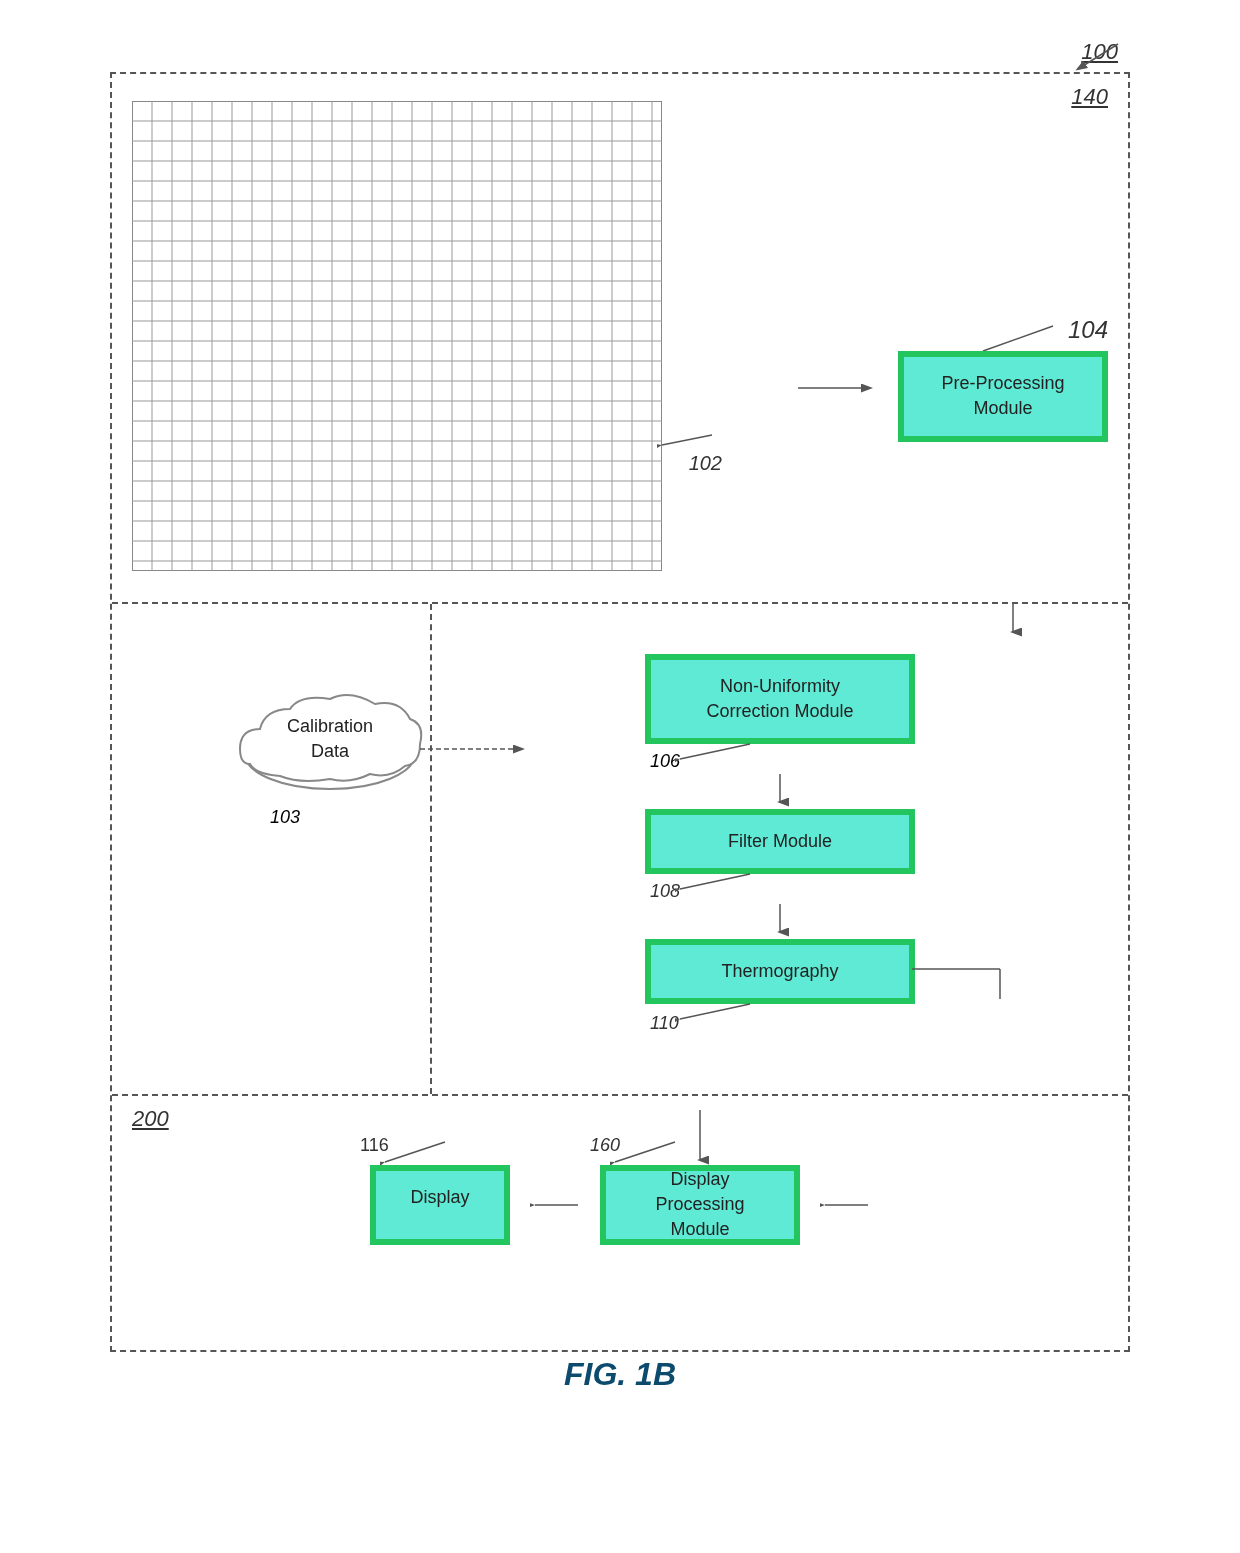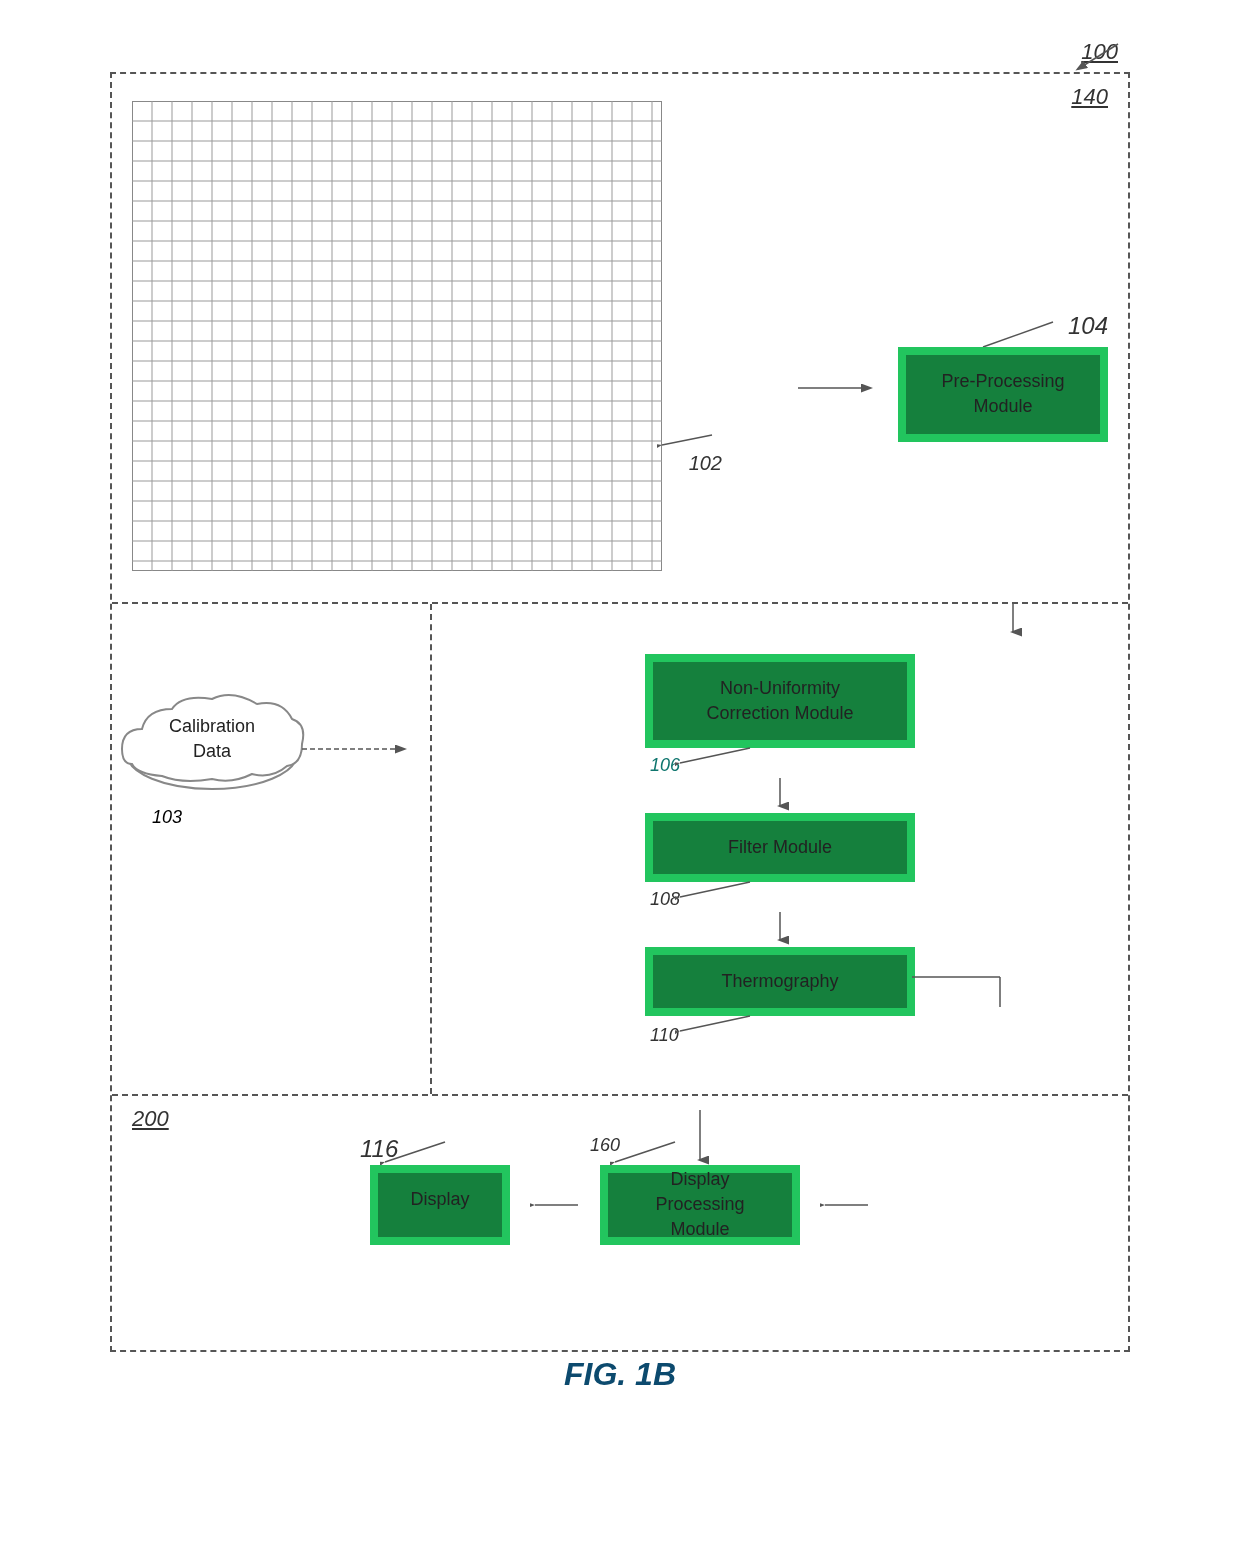--- a/index.html
+++ b/index.html
@@ -40,22 +40,22 @@
       flex-direction: row;
       align-items: center;
       padding: 20px;
     }
     .grid-svg {
       width: 530px;
       height: 470px;
     }
     
     .module-box {
-      border: 8px solid #22c55e;
-      background: #15803d;
+      border: 6px solid #22c55e;
+      background: #5eead4;
       text-align: center;
       padding: 14px 28px;
       font-size: 18px;
       line-height: 1.4;
       color: #222;
       position: relative;
     }
     
     .middle-section {
       width: 100%;
@@ -63,21 +63,21 @@
       flex-direction: row;
       padding: 0;
       position: relative;
       flex: 1;
     }
     
     .middle-left {
       width: 320px;
       display: flex;
       flex-direction: column;
-      align-items: flex-start;
+      align-items: flex-end;
       padding-top: 40px;
       border-right: 2px dashed #555;
       position: relative;
     }
     
     .middle-right {
       flex: 1;
       display: flex;
       flex-direction: column;
       align-items: center;
@@ -279,21 +279,21 @@
               </defs>
             <line x1="10" y1="0" x2="10" y2="28" stroke="#555" stroke-width="1.5" marker-end="url(#arr2)"></line>
           </svg>
         </div>
 
         <div style="margin-top:30px;position:relative;">
           <div class="module-box" style="width:270px;">
             <span>Non-Uniformity<br>Correction Module</span>
           </div>
 
-          <span style="position:absolute;bottom:-28px;left:5px;font-size:18px;font-style:italic;color:#0f766e;">106</span>
+          <span style="position:absolute;bottom:-28px;left:5px;font-size:18px;font-style:italic;color:#000000;">106</span>
           <svg style="position:absolute;bottom:-25px;left:30px;width:80px;height:30px;">
             <defs>
                 <marker id="arr_n" markerWidth="8" markerHeight="8" refX="0" refY="3" orient="auto">
                   <path d="M8,0 L8,6 L0,3 z" fill="#555"></path>
                 </marker>
               </defs>
             <line x1="75" y1="5" x2="5" y2="20" stroke="#555" stroke-width="1.5" marker-end="url(#arr_n)"></line>
           </svg>
         </div>
 
@@ -355,21 +355,21 @@
             <line x1="75" y1="5" x2="5" y2="20" stroke="#555" stroke-width="1.5" marker-end="url(#arr_t)"></line>
           </svg>
         </div>
       </div>
     </div>
 
     <div class="bottom-section">
       <span class="num-label" style="position:absolute;top:10px;left:20px;font-size:22px;font-style:italic;text-decoration:underline;">200</span>
 
       <div style="position:relative;">
-        <span style="position:absolute;top:-30px;left:-10px;font-size:24px;font-style:italic;color:#333;">116</span>
+        <span style="position:absolute;top:-30px;left:-10px;font-size:18px;color:#333;">116</span>
         <svg style="position:absolute;top:-28px;left:10px;width:70px;height:35px;">
           <defs>
               <marker id="arr_d" markerWidth="8" markerHeight="8" refX="0" refY="3" orient="auto">
                 <path d="M8,0 L8,6 L0,3 z" fill="#555"></path>
               </marker>
             </defs>
           <line x1="65" y1="5" x2="5" y2="25" stroke="#555" stroke-width="1.5" marker-end="url(#arr_d)"></line>
         </svg>
         <div class="module-box" style="width:140px;height:80px;display:flex;justify-content:center;">
           <span>Display</span>

